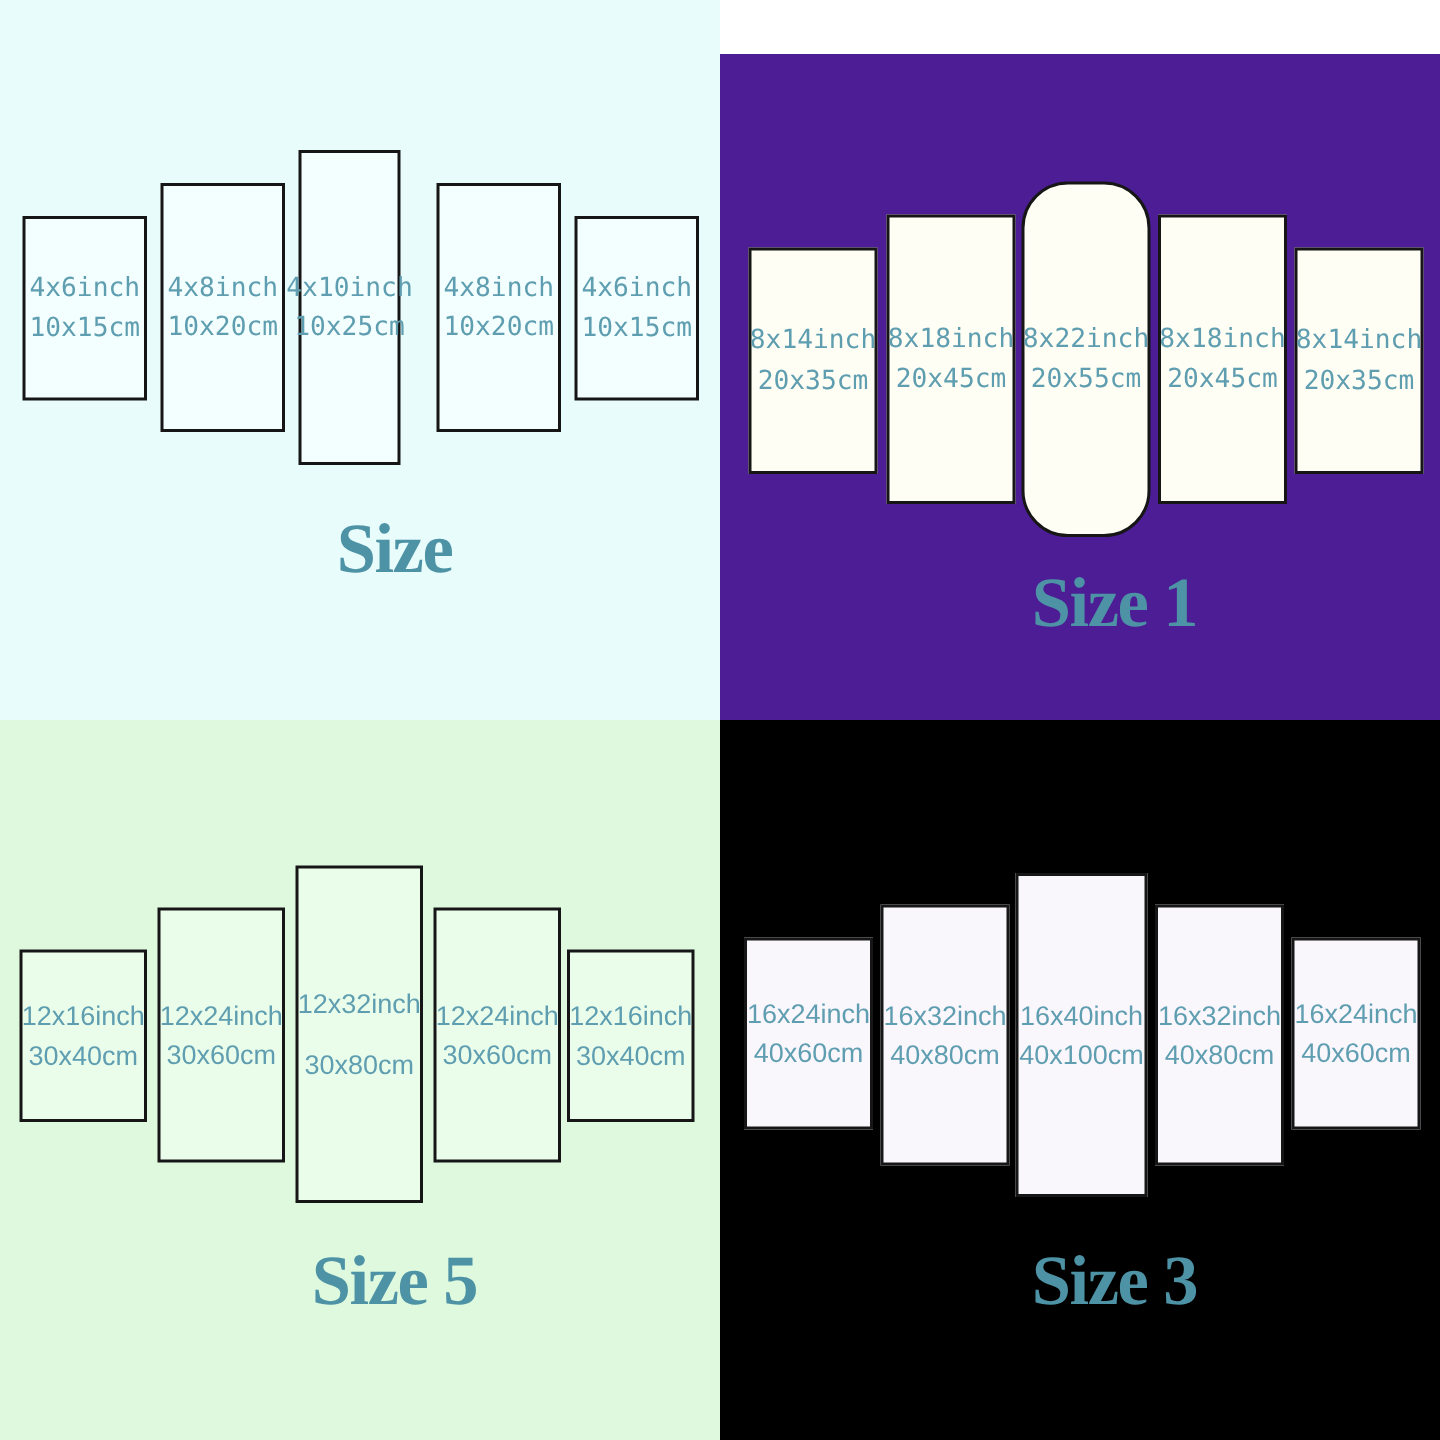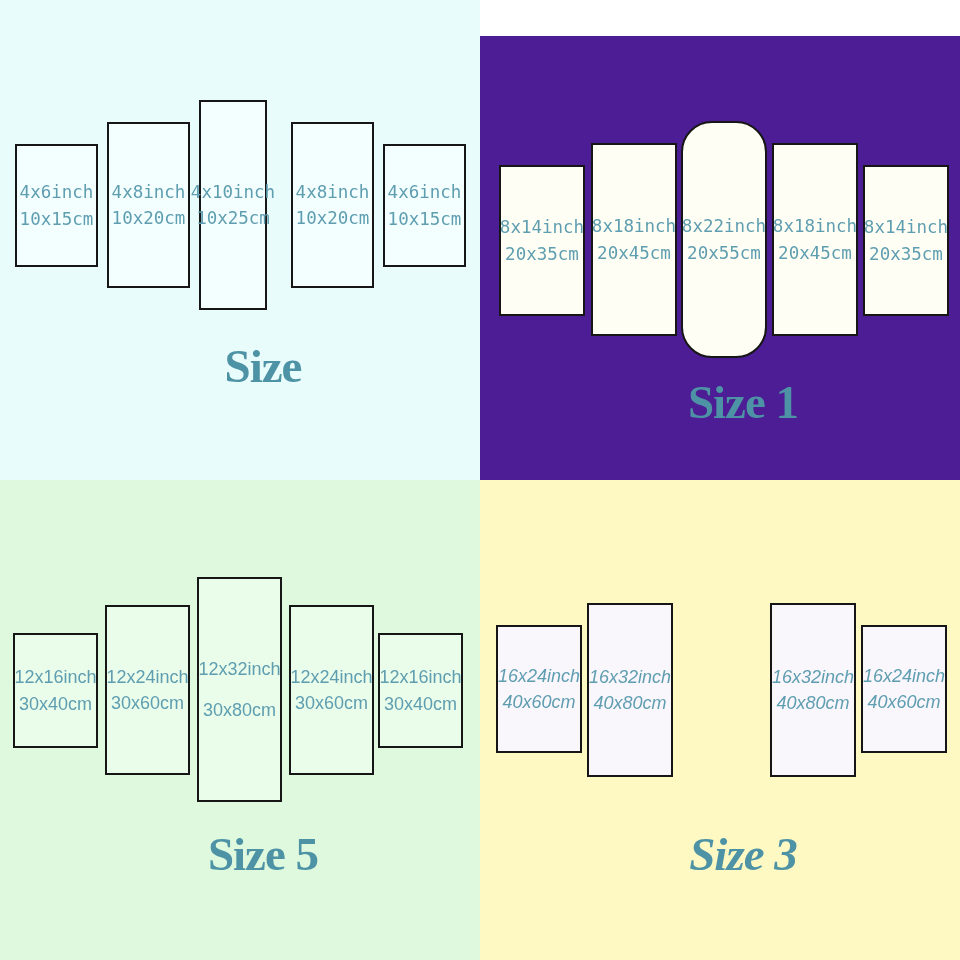--- a/index.html
+++ b/index.html
@@ -163,28 +163,32 @@
       <span>12x24inch</span>
       <span>30x60cm</span>
     </div>
     <div class="panel p5" style="background-color: rgb(234, 253, 234);">
       <span>12x16inch</span>
       <span>30x40cm</span>
     </div>
     <h2 class="title">Size 5</h2>
   </section>
 
-  <section class="quadrant q-br" style="background-color: #fef9c3; font-style: italic;">
+  <section class="quadrant q-br" style="background-color: #000000;">
     <div class="panel p1" style="background-color: rgb(249, 246, 252);">
       <span>16x24inch</span>
       <span>40x60cm</span>
     </div>
     <div class="panel p2" style="background-color: rgb(249, 246, 252);">
       <span>16x32inch</span>
       <span>40x80cm</span>
+    </div>
+    <div class="panel p3" style="background-color: rgb(249, 246, 252);">
+      <span>16x40inch</span>
+      <span>40x100cm</span>
     </div>
     <div class="panel p4" style="background-color: rgb(249, 246, 252);">
       <span>16x32inch</span>
       <span>40x80cm</span>
     </div>
     <div class="panel p5" style="background-color: rgb(249, 246, 252);">
       <span>16x24inch</span>
       <span>40x60cm</span>
     </div>
     <h2 class="title">Size 3</h2>

